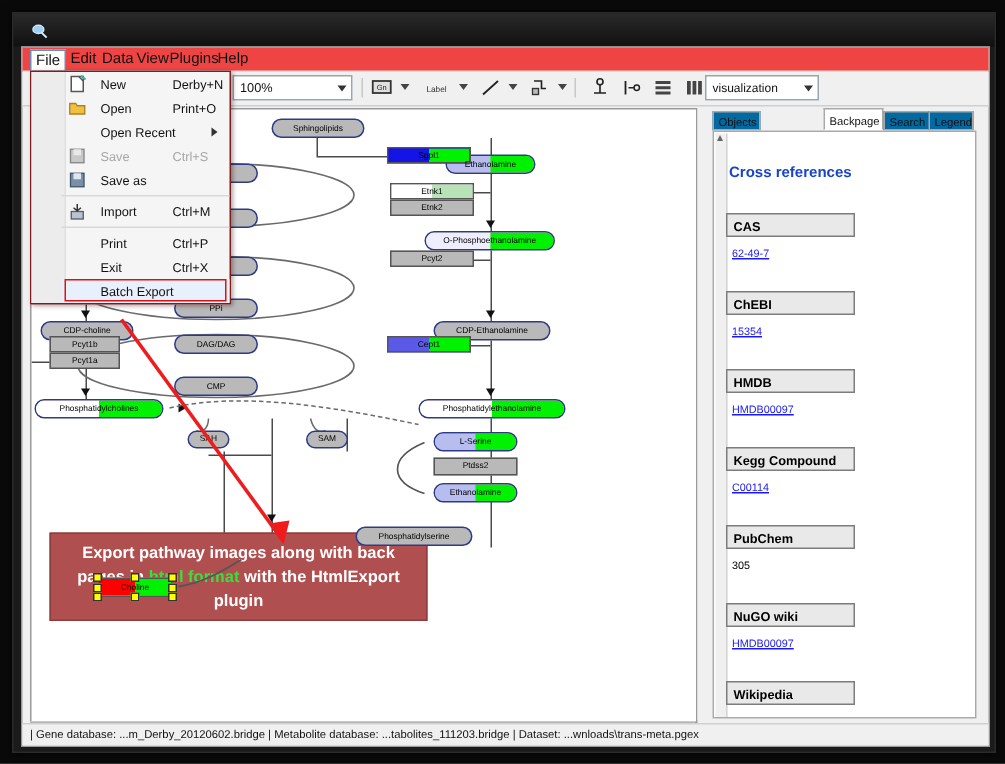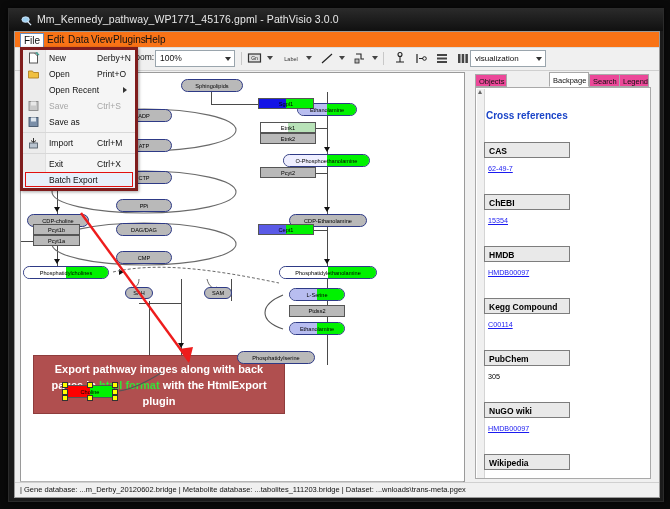--- a/index.html
+++ b/index.html
@@ -13,21 +13,21 @@
        background:linear-gradient(#2a2a2a,#101010);}
   .titlebar .tlabel{position:absolute;left:28px;top:4px;font-size:10.5px;color:#e8e8e8;
        white-space:nowrap;letter-spacing:.1px;}
   .tb-icon{position:absolute;left:12px;top:6px;width:11px;height:11px;}
 
   
   .client{position:absolute;left:5px;top:22px;width:644px;height:465px;background:#f0f0f0;
        border:1px solid #9a9a9a;}
 
   
-  .menubar{position:absolute;left:0;top:0;width:100%;height:15px;background:#f97316;
+  .menubar{position:absolute;left:0;top:0;width:100%;height:15px;background:#ef4444;
        border-bottom:1px solid #dcdcdc;}
   .menubar .mi{position:absolute;top:1px;font-size:10px;color:#111;padding:0 4px;line-height:13px;height:13px;}
   .menubar .mi.active{background:#fff;border:1px solid #6a8fbf;padding:0 3px;}
 
   
   .toolbar{position:absolute;left:0;top:16px;width:100%;height:22px;background:#f0f0f0;
        border-bottom:1px solid #cfcfcf;}
   .zoomlbl{position:absolute;left:115px;top:4px;font-size:8.5px;color:#111;}
   .zoomsel{position:absolute;left:140px;top:2px;width:78px;height:15px;background:#fff;
        border:1px solid #9aa5ad;font-size:8.5px;color:#111;}
@@ -75,21 +75,21 @@
      text-align:center;display:flex;align-items:center;justify-content:center;padding:0 6px;
      box-sizing:border-box;}
   .callout .hl{color:#37e03a;}
 
   
   .redarrow{position:absolute;left:0;top:0;pointer-events:none;}
 
   
   .side{position:absolute;left:450px;top:40px;width:188px;height:408px;background:#f0f0f0;}
   .tabs{position:absolute;left:10px;top:0;height:15px;}
-  .tab{position:absolute;top:2px;height:13px;background:#ec4899;border:1px solid #a9a9a9;
+  .tab{position:absolute;top:2px;height:13px;background:#0369a1;border:1px solid #a9a9a9;
       font-size:7.5px;color:#111;line-height:13px;padding:0 3px;box-sizing:border-box;}
   .tab.on{background:#fff;border-bottom:1px solid #fff;top:0;height:15px;line-height:15px;
       font-weight:normal;}
   .sidebody{position:absolute;left:10px;top:15px;width:176px;height:392px;background:#fff;
       border:1px solid #a9a9a9;box-sizing:border-box;overflow:hidden;}
   .xrefhdr{position:absolute;left:10px;top:22px;font-size:10px;font-weight:bold;color:#1a44c8;}
   .dbbox{position:absolute;left:8px;width:86px;height:16px;background:#e9e9e9;
       border:1px solid #7d7d7d;font-size:8.5px;font-weight:bold;color:#000;
       line-height:16px;padding-left:4px;box-sizing:border-box;}
   .dbval{position:absolute;left:12px;font-size:7.2px;color:#1a1af0;text-decoration:underline;}
@@ -107,21 +107,21 @@
   .hscroll .la{position:absolute;left:2px;top:3px;width:0;height:0;
      border-top:2.5px solid transparent;border-bottom:2.5px solid transparent;border-right:4px solid #555;}
   .hscroll .ra{position:absolute;right:2px;top:3px;width:0;height:0;
      border-top:2.5px solid transparent;border-bottom:2.5px solid transparent;border-left:4px solid #555;}
   .statusbar{position:absolute;left:0;bottom:0;width:100%;height:14px;background:#f0f0f0;
      border-top:1px solid #d0d0d0;}
   .statusbar .st{position:absolute;left:5px;top:2px;font-size:7.5px;color:#111;white-space:nowrap;}
 
   
   .menu{position:absolute;left:5px;top:15px;width:112px;background:#f5f5f5;
-     border:3px solid #7f1d1d;box-shadow:1px 1px 3px rgba(0,0,0,.35);z-index:50;}
+     border:1px solid #7f1d1d;box-shadow:1px 1px 3px rgba(0,0,0,.35);z-index:50;padding-left:20px;}
   .menu .gutter{position:absolute;left:0;top:0;width:22px;height:100%;background:#ececec;
      border-right:1px solid #e0e0e0;}
   .mrow{position:relative;height:16px;font-size:8.5px;color:#111;}
   .mrow .mtext{position:absolute;left:26px;top:3px;}
   .mrow .macc{position:absolute;left:74px;top:3px;color:#111;}
   .mrow.dis .mtext,.mrow.dis .macc{color:#a6a6a6;}
   .mrow .sub{position:absolute;left:100px;top:5px;width:0;height:0;
      border-top:3px solid transparent;border-bottom:3px solid transparent;border-left:4px solid #333;}
   .msep{height:1px;margin:2px 0;background:#d8d8d8;position:relative;}
   .mrow.hl{background:#e8f0fb;}
@@ -132,21 +132,20 @@
 <body>
 
 <div id="root">
   <div class="win">
 
     <div class="titlebar">
       <svg class="tb-icon" viewBox="0 0 12 12">
         <ellipse cx="5" cy="5" rx="4" ry="3" fill="#9fd0f0" stroke="#cfe8ff" stroke-width="1"></ellipse>
         <path d="M7 7 L11 11" stroke="#dfefff" stroke-width="1.4" fill="none"></path>
       </svg>
-      <div class="tlabel">Mm_Kennedy_pathway_WP1771_45176.gpml - PathVisio 3.0.0</div>
     </div>
 
     <div class="client">
 
       <div class="menubar">
         <div class="mi active" style="left:5px">File</div>
         <div class="mi" style="left:28px">Edit</div>
         <div class="mi" style="left:49px">Data</div>
         <div class="mi" style="left:72px">View</div>
         <div class="mi" style="left:94px">Plugins</div>
@@ -490,20 +489,24 @@
             <div class="mrow">
               <svg class="micon" viewBox="0 0 12 12">
                 <rect x="2" y="6" width="8" height="5" fill="#b9c4d0" stroke="#55606c" stroke-width=".9"></rect>
                 <path d="M6 1 L6 5 M3.5 3.5 L6 5.5 L8.5 3.5" stroke="#333" stroke-width="1" fill="none"></path>
               </svg>
               <span class="mtext">Import</span>
               <span class="macc">Ctrl+M</span>
             </div>
             <div class="msep"></div>
             <div class="mrow">
+              <span class="mtext">Print</span>
+              <span class="macc">Ctrl+P</span>
+            </div>
+            <div class="mrow">
               <span class="mtext">Exit</span>
               <span class="macc">Ctrl+X</span>
             </div>
             <div class="mrow hl">
               <span class="mtext">Batch Export</span>
               <div class="hlbox" style="border-color: rgb(225, 16, 16);"></div>
             </div>
           </div>
       </div>
 

